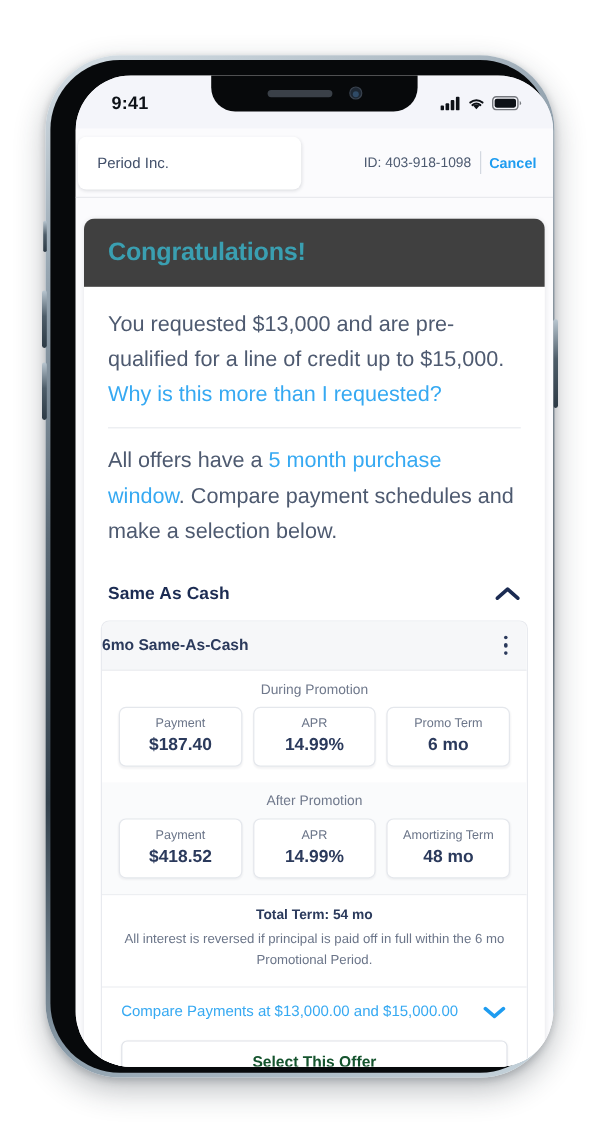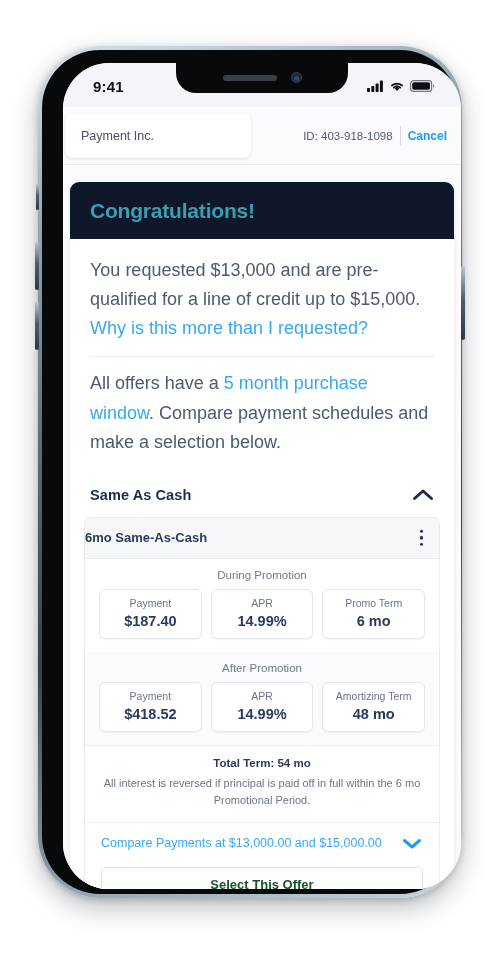--- a/index.html
+++ b/index.html
@@ -170,21 +170,21 @@
   
   #offer-sheet {
     background: #ffffff;
     border-radius: 9px;
     box-shadow: 0 1px 4px rgba(25,35,60,.10);
     overflow: hidden;
   }
 
   
   #congrats-banner {
-    background: #0f172a;
+    background: #404040;
     padding: 17px 20px 16px 20px;
   }
   #congrats-title {
     font-size: 21px;
     font-weight: bold;
     color: #3a9fb1;
     letter-spacing: -.2px;
   }
 
   #intro-block { padding: 17px 20px 4px 20px; }
@@ -369,21 +369,21 @@
           <svg width="25" height="12" viewBox="0 0 25 12">
             <rect x="0.6" y="0.6" width="21" height="10.8" rx="3" stroke="#0d1117" stroke-width="1.2" fill="none" opacity="0.55"></rect>
             <rect x="2.2" y="2.2" width="17.8" height="7.6" rx="1.8" fill="#0d1117"></rect>
             <path d="M23.1 4.2 v3.6 a2 2 0 0 0 0-3.6 Z" fill="#0d1117" opacity="0.55"></path>
           </svg>
         </div>
       </div>
 
       <div id="app-header">
         <div id="merchant-card">
-          <span id="merchant-name">Payment Inc.</span>
+          <span id="merchant-name">Period Inc.</span>
         </div>
         <div id="header-right">
           <span id="account-id">ID: 403-918-1098</span>
           <span id="header-divider"></span>
           <span id="cancel-link">Cancel</span>
         </div>
       </div>
 
       <div id="app-body">
         <div id="offer-sheet">

